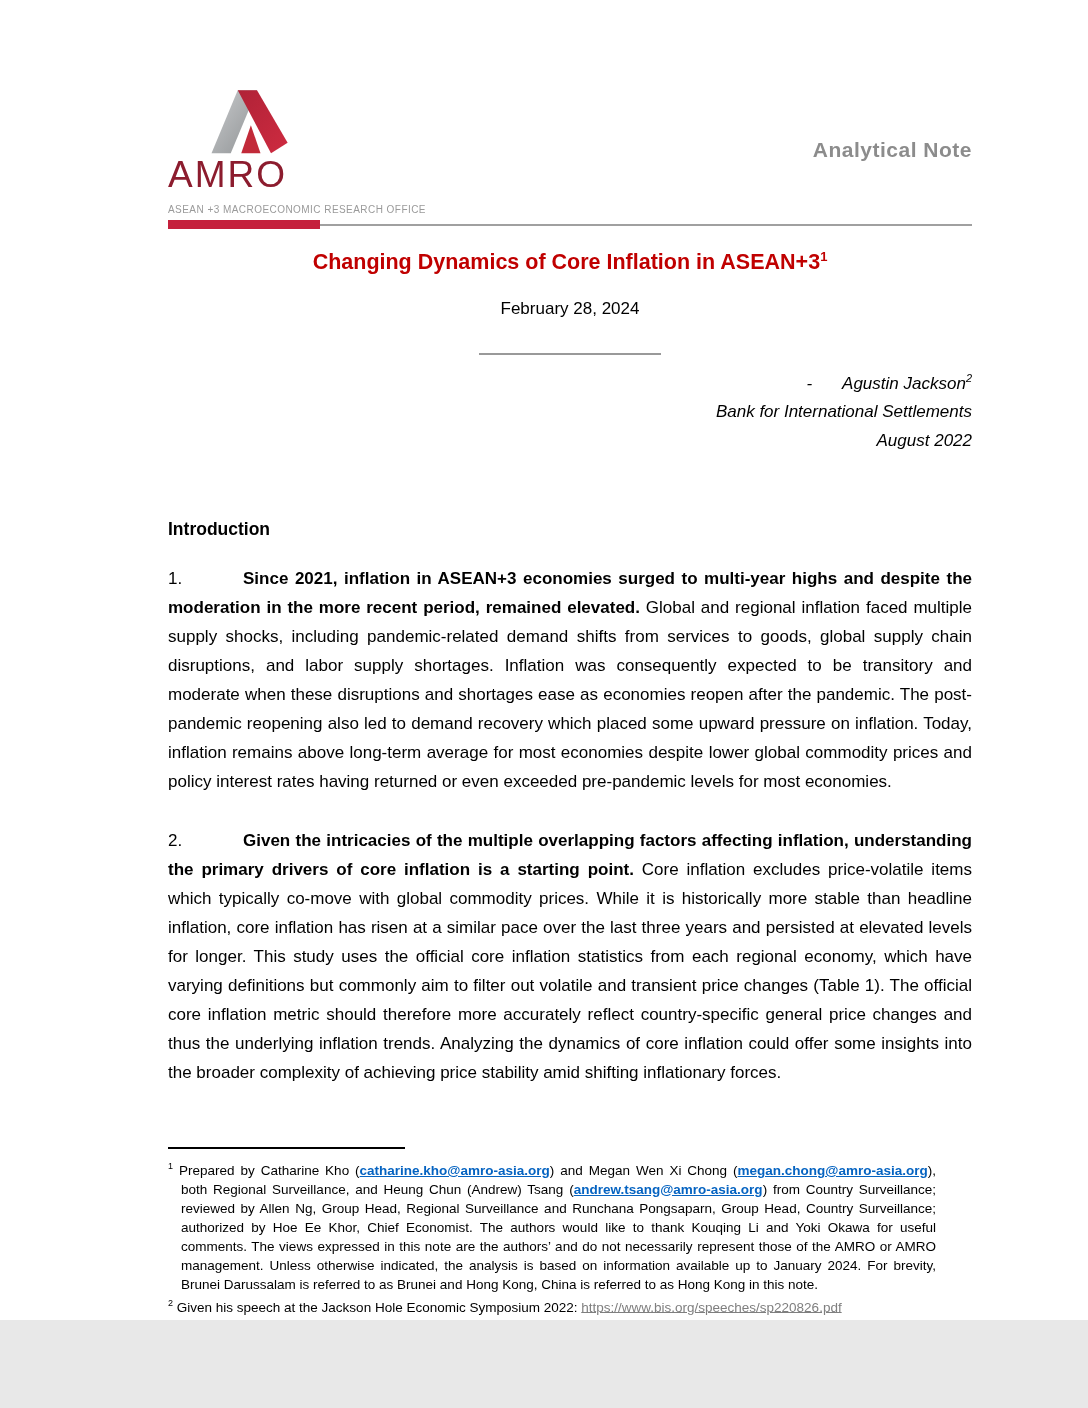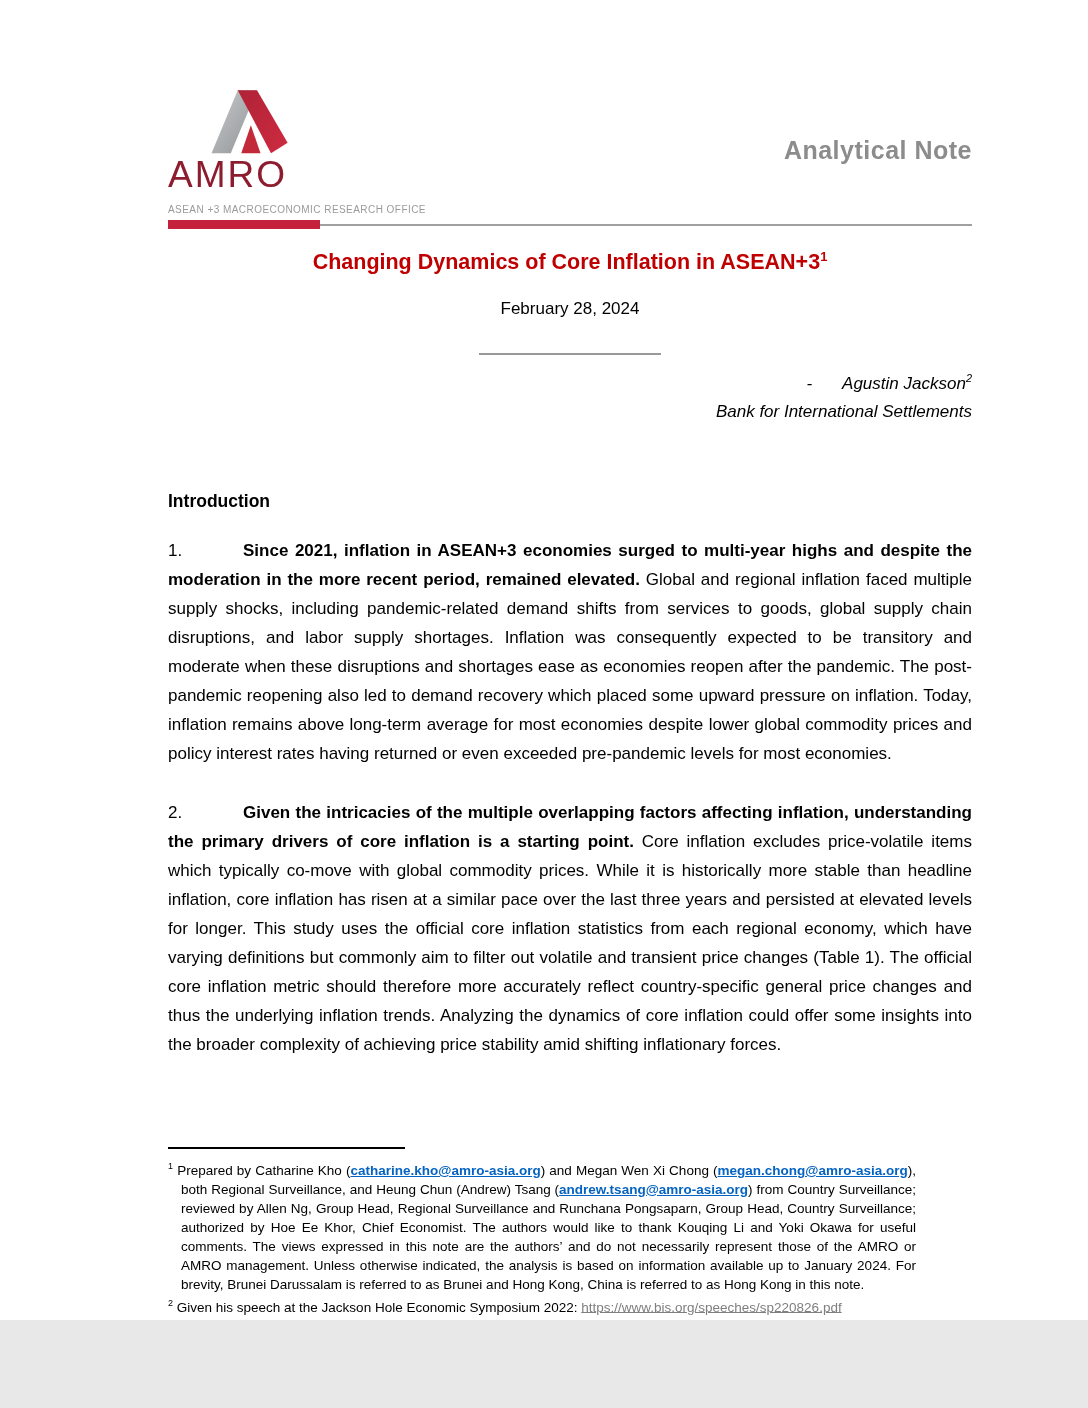--- a/index.html
+++ b/index.html
@@ -9,21 +9,21 @@
     font-family:"Liberation Sans", sans-serif; color:#000;
     position:relative; overflow:hidden;
   }
 
   
   .header { display:flex; justify-content:space-between; align-items:center; }
   .logo { display:flex; flex-direction:column; align-items:flex-start; }
   .logo-mark { width:100px; height:70px; margin-left:32px; }
   .wordmark { font-size:37px; color:#8C1C2E; letter-spacing:2px; margin-top:1px; line-height:1; }
   .tagline { font-size:10px; color:#9a9a9a; letter-spacing:0.45px; margin-top:11px; white-space:nowrap; }
-  .doc-type { font-size:25px; font-weight:bold; color:#8C8C8C; letter-spacing:0.5px; }
+  .doc-type { font-size:21px; font-weight:bold; color:#8C8C8C; letter-spacing:0.5px; }
 
   .header-rule { display:flex; align-items:center; margin-top:5px; }
   .header-rule .accent { width:152px; height:9px; background:#C5203C; }
   .header-rule .line { flex:1; height:2px; background:#A0A0A0; }
 
   
   .title { margin-top:20px; text-align:center; color:#C00000; font-weight:bold; font-size:21.5px; }
   .title sup { font-size:13px; }
   .date { margin-top:24px; text-align:center; font-size:17px; }
   .mid-divider { width:182px; height:2px; background:#999; margin:34px auto 0 auto; }
@@ -34,21 +34,21 @@
   .attribution sup { font-size:11px; }
   .attr-dash { display:inline-block; margin-right:30px; }
 
   
   .intro-heading { margin-top:64px; text-align:left; font-weight:bold; font-size:17.5px; }
   .para { margin-top:24px; font-size:17px; line-height:29px; text-align:justify; }
   .para.second { margin-top:30px; }
   .para-num { display:inline-block; width:75px; }
 
   
-  .footnotes { position:absolute; top:1147px; left:168px; right:172px; }
+  .footnotes { position:absolute; top:1147px; left:168px; right:152px; }
   .fn-rule { width:237px; height:2px; background:#000; margin-bottom:8px; }
   .footnote { font-size:13.5px; line-height:19px; text-align:justify; padding-left:13px; text-indent:-13px; }
   .footnote sup { font-size:9px; }
   a.email-link { color:#0563C1; font-weight:bold; text-decoration:underline; }
   a.ext-link { color:#7F7F7F; font-weight:normal; text-decoration:underline; }
   a { cursor:pointer; }
 </style>
 </head>
 <body>
 
@@ -84,20 +84,21 @@
 
   <div class="title"><span>Changing Dynamics of Core Inflation in ASEAN+3</span><sup>1</sup></div>
 
   <div class="date">February 28, 2024</div>
 
   <div class="mid-divider"></div>
 
   <div class="attribution">
     <div><span class="attr-dash">-</span><span>Agustin Jackson</span><sup>2</sup></div>
     <div>Bank for International Settlements</div>
+    <div>August 2022</div>
   </div>
 
   <div class="intro-heading">Introduction</div>
 
   <p class="para"><span class="para-num">1.</span><b>Since 2021, inflation in ASEAN+3 economies surged to multi-year highs and despite the moderation in the more recent period, remained elevated.</b> <span>Global and regional inflation faced multiple supply shocks, including pandemic-related demand shifts from services to goods, global supply chain disruptions, and labor supply shortages. Inflation was consequently expected to be transitory and moderate when these disruptions and shortages ease as economies reopen after the pandemic. The post-pandemic reopening also led to demand recovery which placed some upward pressure on inflation. Today, inflation remains above long-term average for most economies despite lower global commodity prices and policy interest rates having returned or even exceeded pre-pandemic levels for most economies.</span></p>
 
   <p class="para second"><span class="para-num">2.</span><b>Given the intricacies of the multiple overlapping factors affecting inflation, understanding the primary drivers of core inflation is a starting point.</b> <span>Core inflation excludes price-volatile items which typically co-move with global commodity prices. While it is historically more stable than headline inflation, core inflation has risen at a similar pace over the last three years and persisted at elevated levels for longer. This study uses the official core inflation statistics from each regional economy, which have varying definitions but commonly aim to filter out volatile and transient price changes (Table 1). The official core inflation metric should therefore more accurately reflect country-specific general price changes and thus the underlying inflation trends. Analyzing the dynamics of core inflation could offer some insights into the broader complexity of achieving price stability amid shifting inflationary forces.</span></p>
 
   <div class="footnotes">
     <div class="fn-rule"></div>

